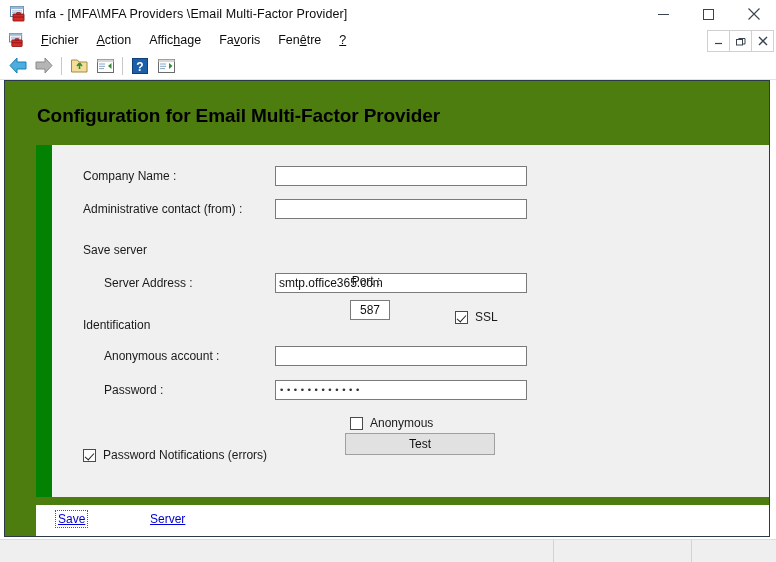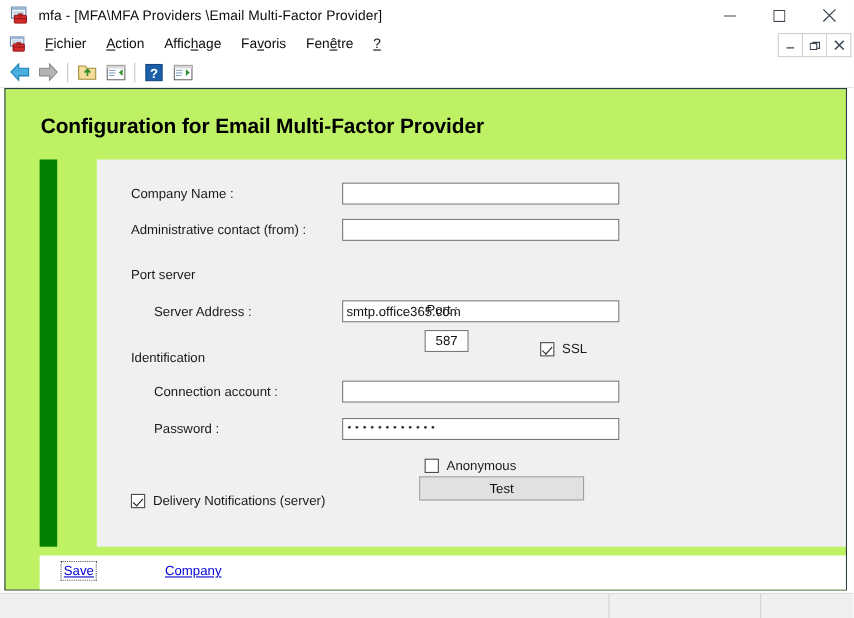--- a/index.html
+++ b/index.html
@@ -126,42 +126,41 @@
     flex: none;
   }
 
   
   .client {
     position: absolute;
     left: 4px;
     top: 80px;
     width: 766px;
     height: 457px;
-    background: #bef264;
+    background: #4d7c0f;
     border: 1px solid #2b3a4a;
     box-sizing: border-box;
     overflow: hidden;
   }
   .page-title {
     font-size: 19px;
     font-weight: bold;
     color: #000000;
     margin: 24px 0 0 32px;
     letter-spacing: -0.1px;
   }
 
   
   .form-wrap {
     position: absolute;
     left: 31px;
     top: 64px;
     right: 0;
     bottom: 0;
     display: flex;
-    gap: 36px;
   }
   .green-bar {
     width: 16px;
     background: #038103;
     flex: none;
     height: 352px;
   }
   .form-panel {
     flex: 1;
     background: #f0f0f0;
@@ -442,21 +441,21 @@
         <span class="lbl" style="width:192px;">Company Name :</span>
         <input class="txt txt-wide" type="text" value="" style="">
       </div>
 
       <div class="row" style="left:31px; top:54px;">
         <span class="lbl" style="width:192px;">Administrative contact (from) :</span>
         <input class="txt txt-wide" type="text" value="" style="">
       </div>
 
       <div class="row" style="left:31px; top:98px;">
-        <span class="section-lbl">Port server</span>
+        <span class="section-lbl">Save server</span>
       </div>
 
       <div class="row" style="left:52px; top:128px;">
         <span class="lbl" style="width:171px;">Server Address :</span>
         <input class="txt txt-wide" type="text" value="smtp.office365.com" style="">
       </div>
 
       <div class="row" style="left:298px; top:129px;flex-direction:column;">
         <span class="lbl" style="margin-right:8px;">Port :</span>
         <input class="txt txt-port" type="text" value="587" style="">
@@ -465,49 +464,49 @@
       <div class="row cb-wrap" style="left:403px; top:132px;">
         <span class="cb checked"></span>
         <span class="cb-label">SSL</span>
       </div>
 
       <div class="row" style="left:31px; top:173px;">
         <span class="section-lbl">Identification</span>
       </div>
 
       <div class="row" style="left:52px; top:201px;">
-        <span class="lbl" style="width:171px;">Connection account :</span>
+        <span class="lbl" style="width:171px;">Anonymous account :</span>
         <input class="txt txt-wide faint" type="text" value="" style="">
       </div>
 
       <div class="row" style="left:52px; top:235px;">
         <span class="lbl" style="width:171px;">Password :</span>
         <input class="txt txt-wide pwd-dots" type="text" value="••••••••••••" style="">
       </div>
 
       <div class="row cb-wrap" style="left:298px; top:238px;">
         <span class="cb"></span>
         <span class="cb-label">Anonymous</span>
       </div>
 
       <div class="row cb-wrap" style="left:31px; top:270px;">
         <span class="cb checked"></span>
-        <span class="cb-label">Delivery Notifications (server)</span>
+        <span class="cb-label">Password Notifications (errors)</span>
       </div>
 
       <div class="row" style="left:293px; top:288px;">
         <button class="btn-test">Test</button>
       </div>
 
     </div>
   </div>
 
   <div class="linkbar">
     <span class="lnk lnk-save">Save</span>
-    <span class="lnk lnk-cancel">Company</span>
+    <span class="lnk lnk-cancel">Server</span>
   </div>
 
 </div>
 
 <div class="statusgap"></div>
 
 <div class="statusbar">
   <div class="sb-cell sb-1"></div>
   <div class="sb-cell sb-2"></div>
   <div class="sb-cell sb-3"></div>

